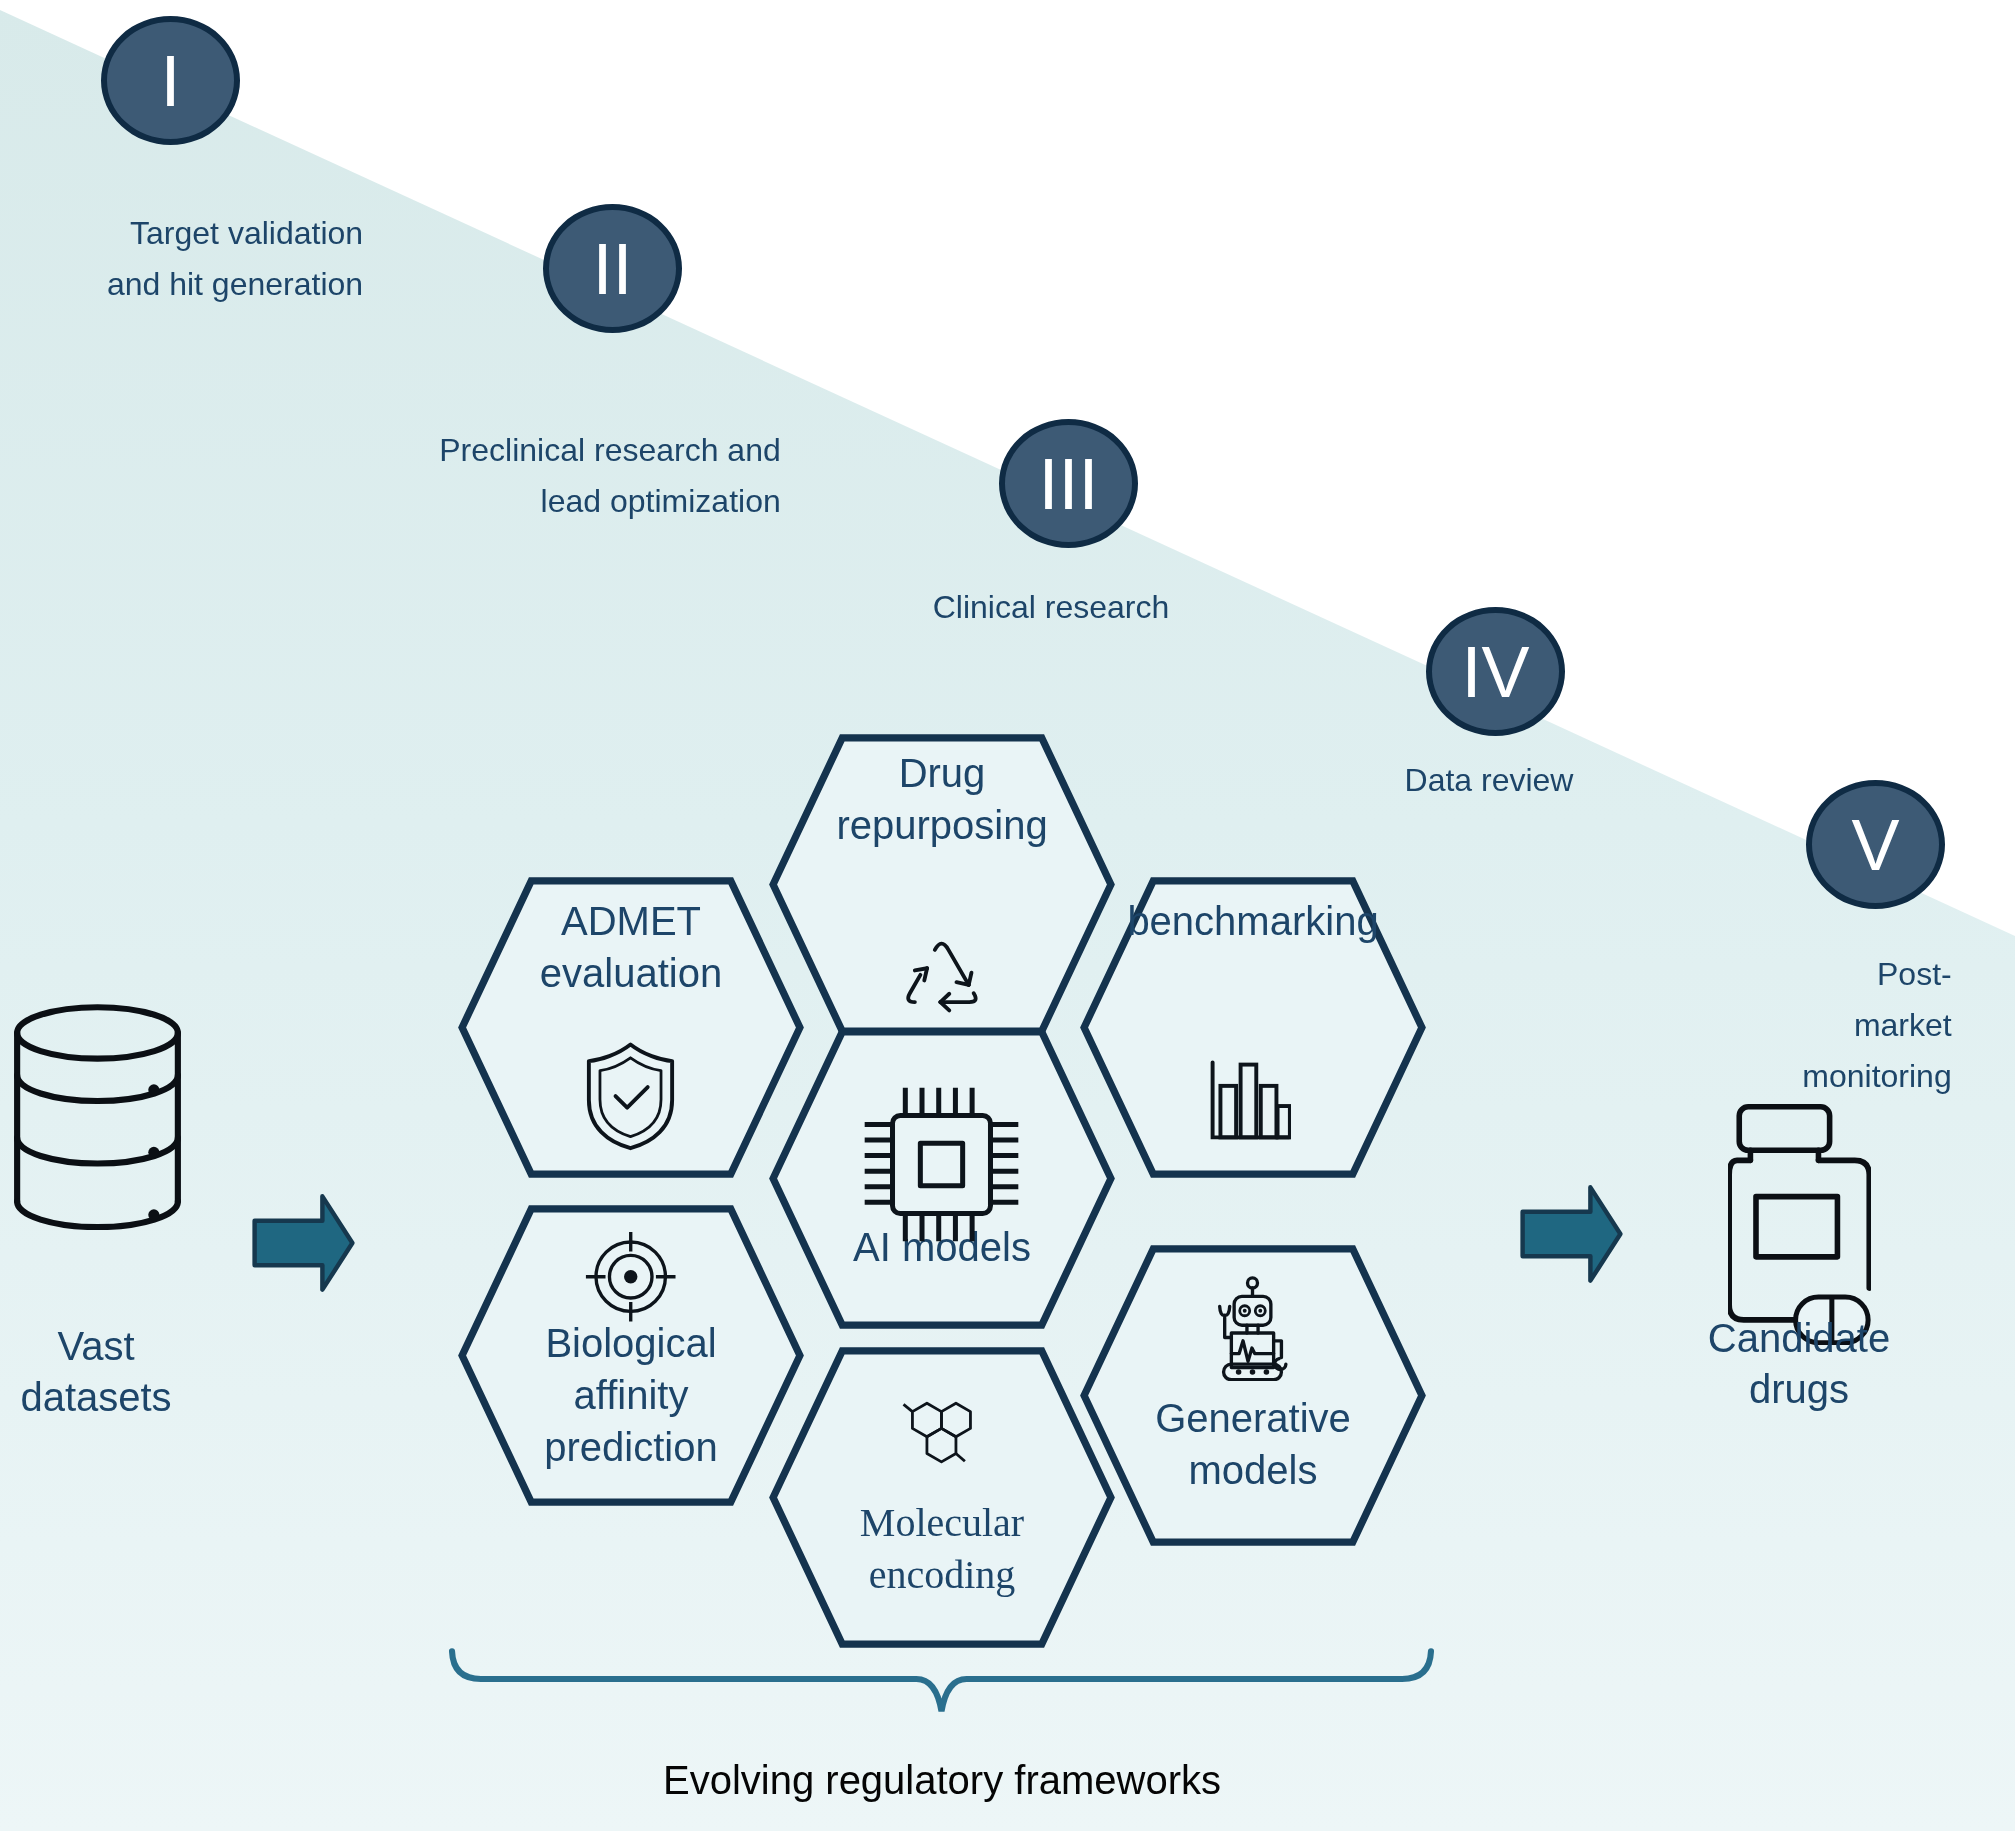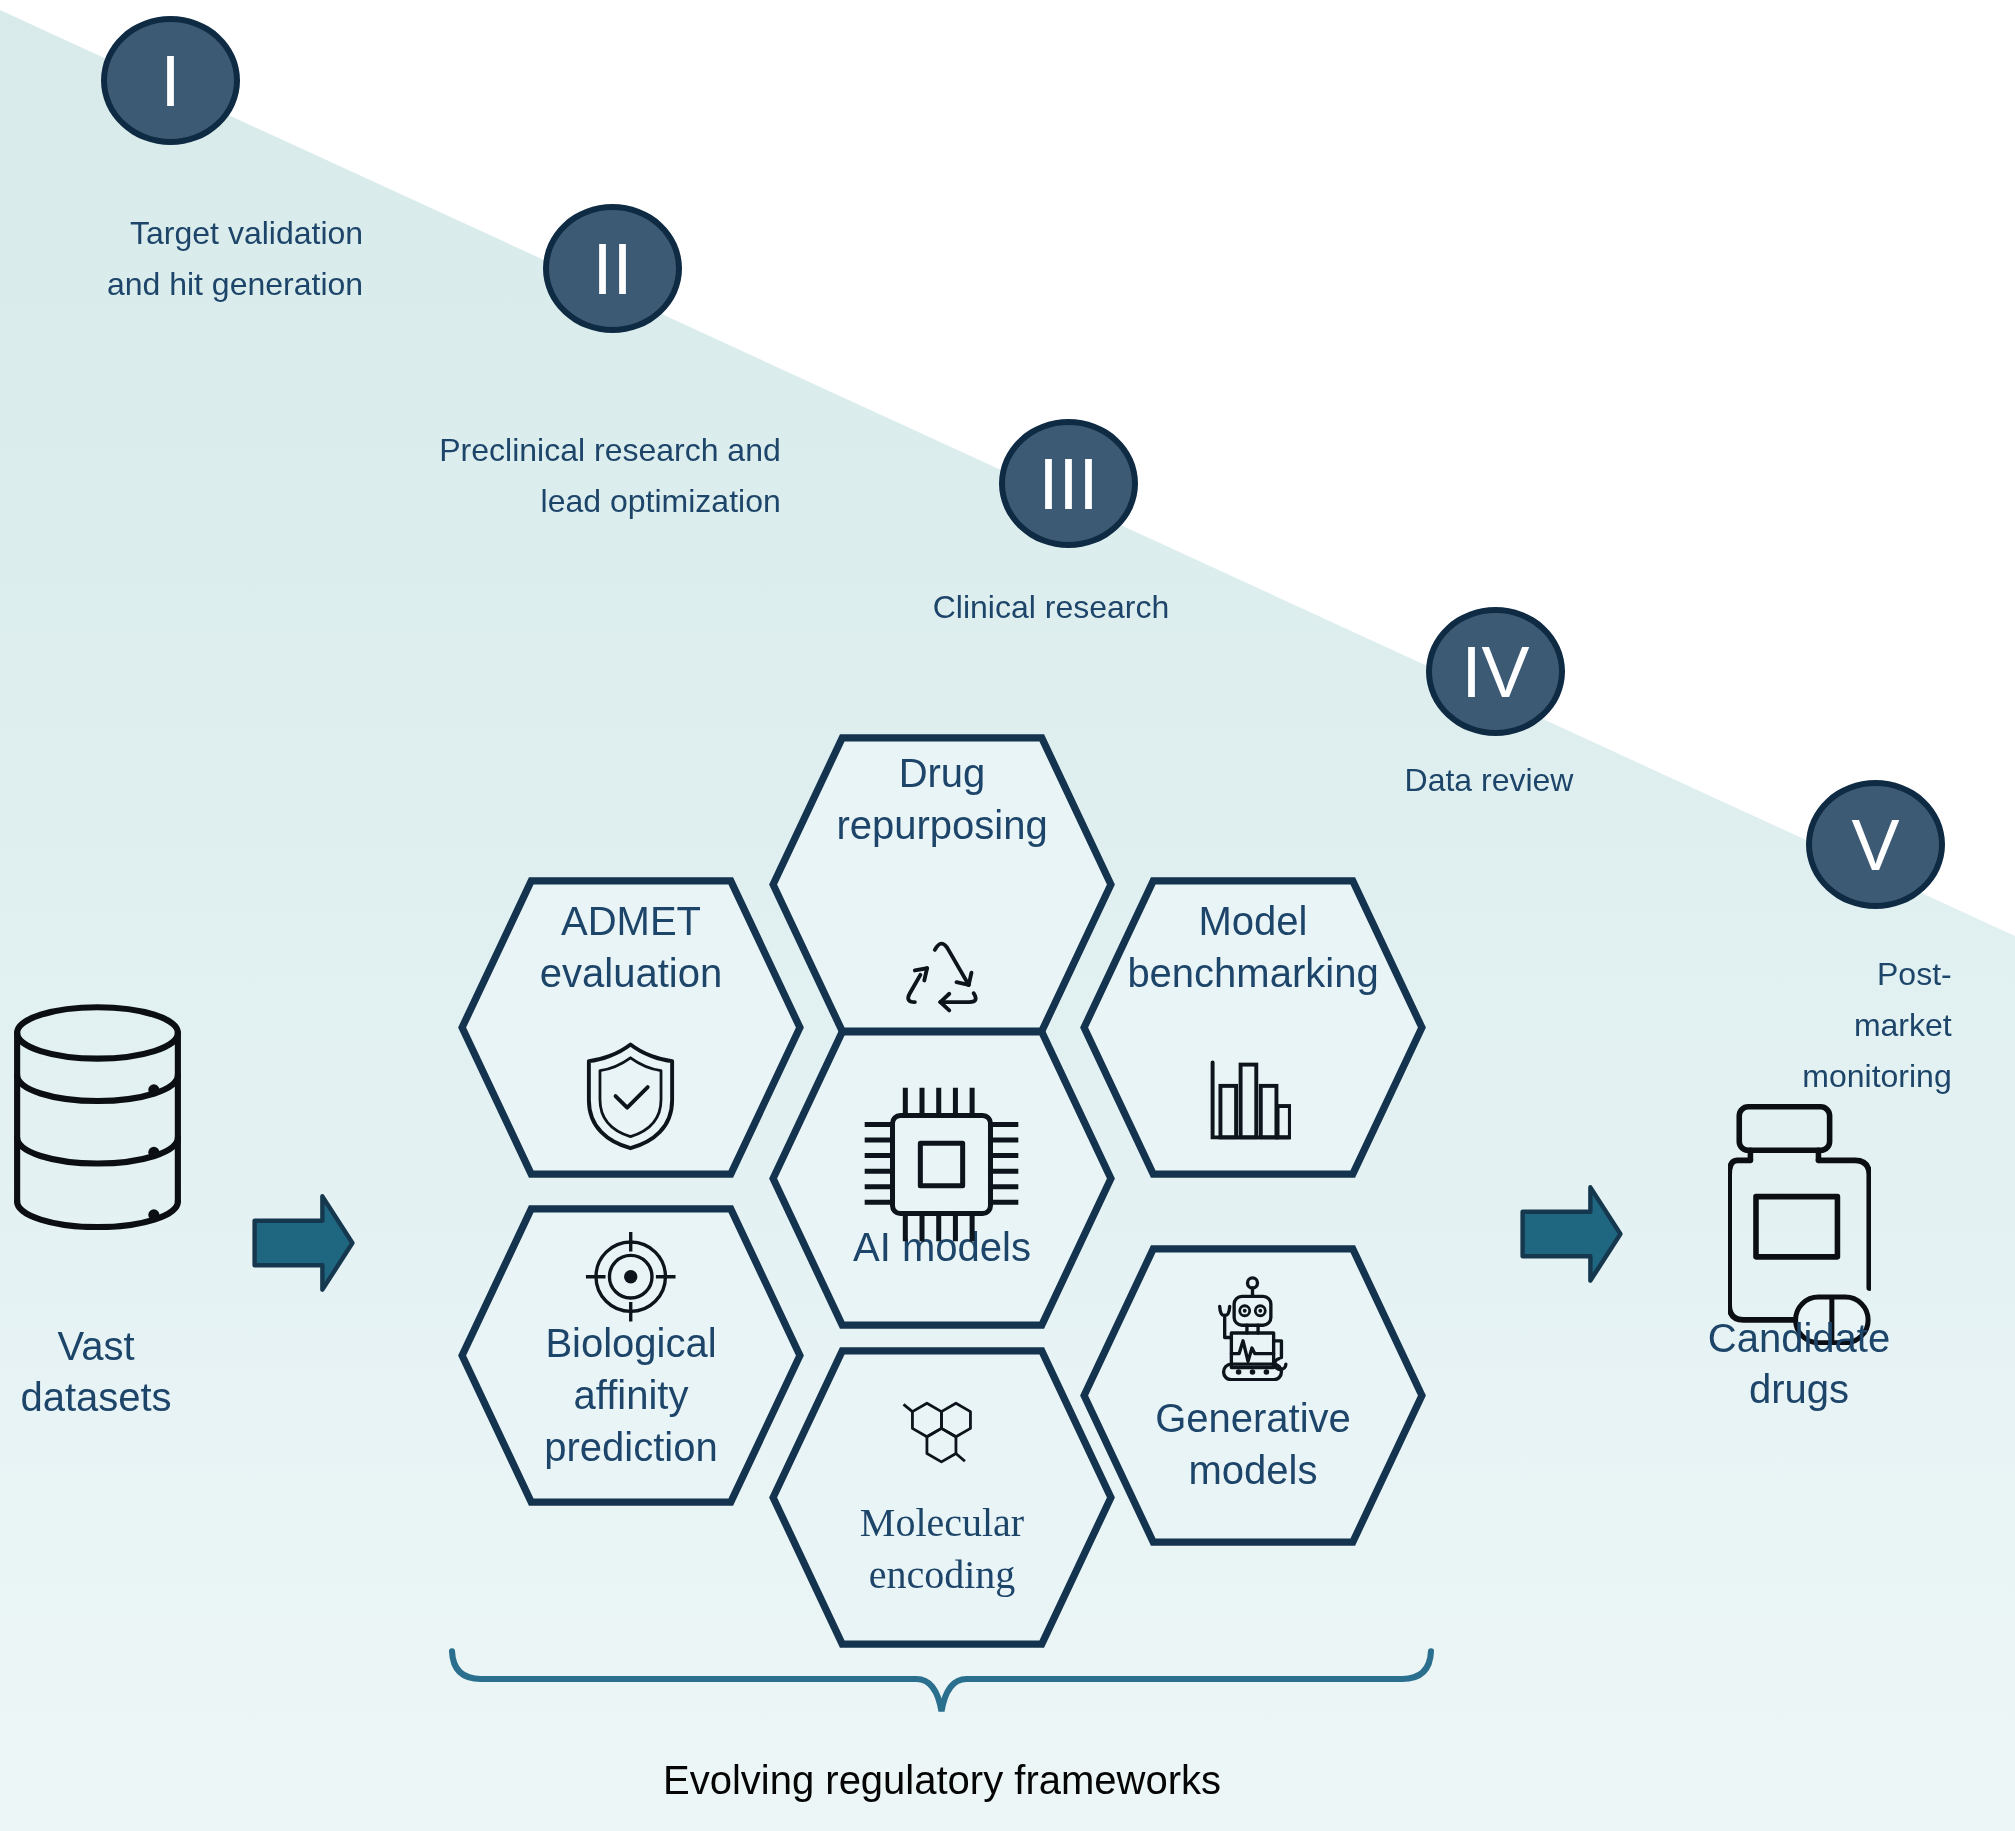--- a/index.html
+++ b/index.html
@@ -136,21 +136,20 @@
         <path stroke-width="7" d="M58 101 L79 122 L116 85"></path>
       </g>
     </svg>
   </div>
 
   <div class="hex" style="left:1080px;top:877px;">
     <svg class="shape" width="346" height="301" viewBox="0 0 620 540">
       <polygon points="7,270 131,7 489,7 613,270 489,533 131,533" fill="#e9f4f6" stroke="#14334e" stroke-width="13"></polygon>
     </svg>
     <div class="hex-label" style="top:18.4px;">
-      <div>Model</div>
       <div>benchmarking</div>
     </div>
     <svg class="hex-icon" style="left:127px;top:182px;" width="84" height="84" viewBox="0 0 150 150">
       <g stroke="#0d141b" stroke-width="7" fill="none" stroke-linecap="round">
         <path d="M10 6 V140 H146"></path>
         <rect x="24" y="48" width="28" height="92"></rect>
         <rect x="60" y="10" width="28" height="130"></rect>
         <rect x="96" y="48" width="28" height="92"></rect>
         <rect x="126" y="84" width="22" height="56"></rect>
       </g>

